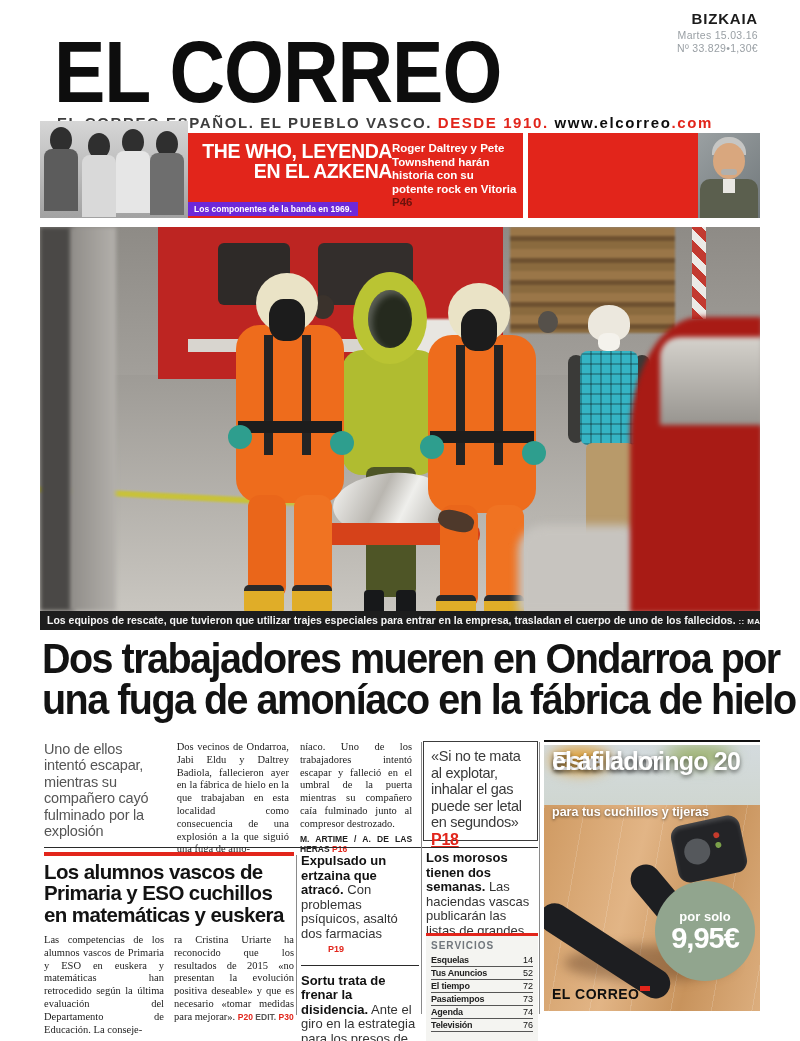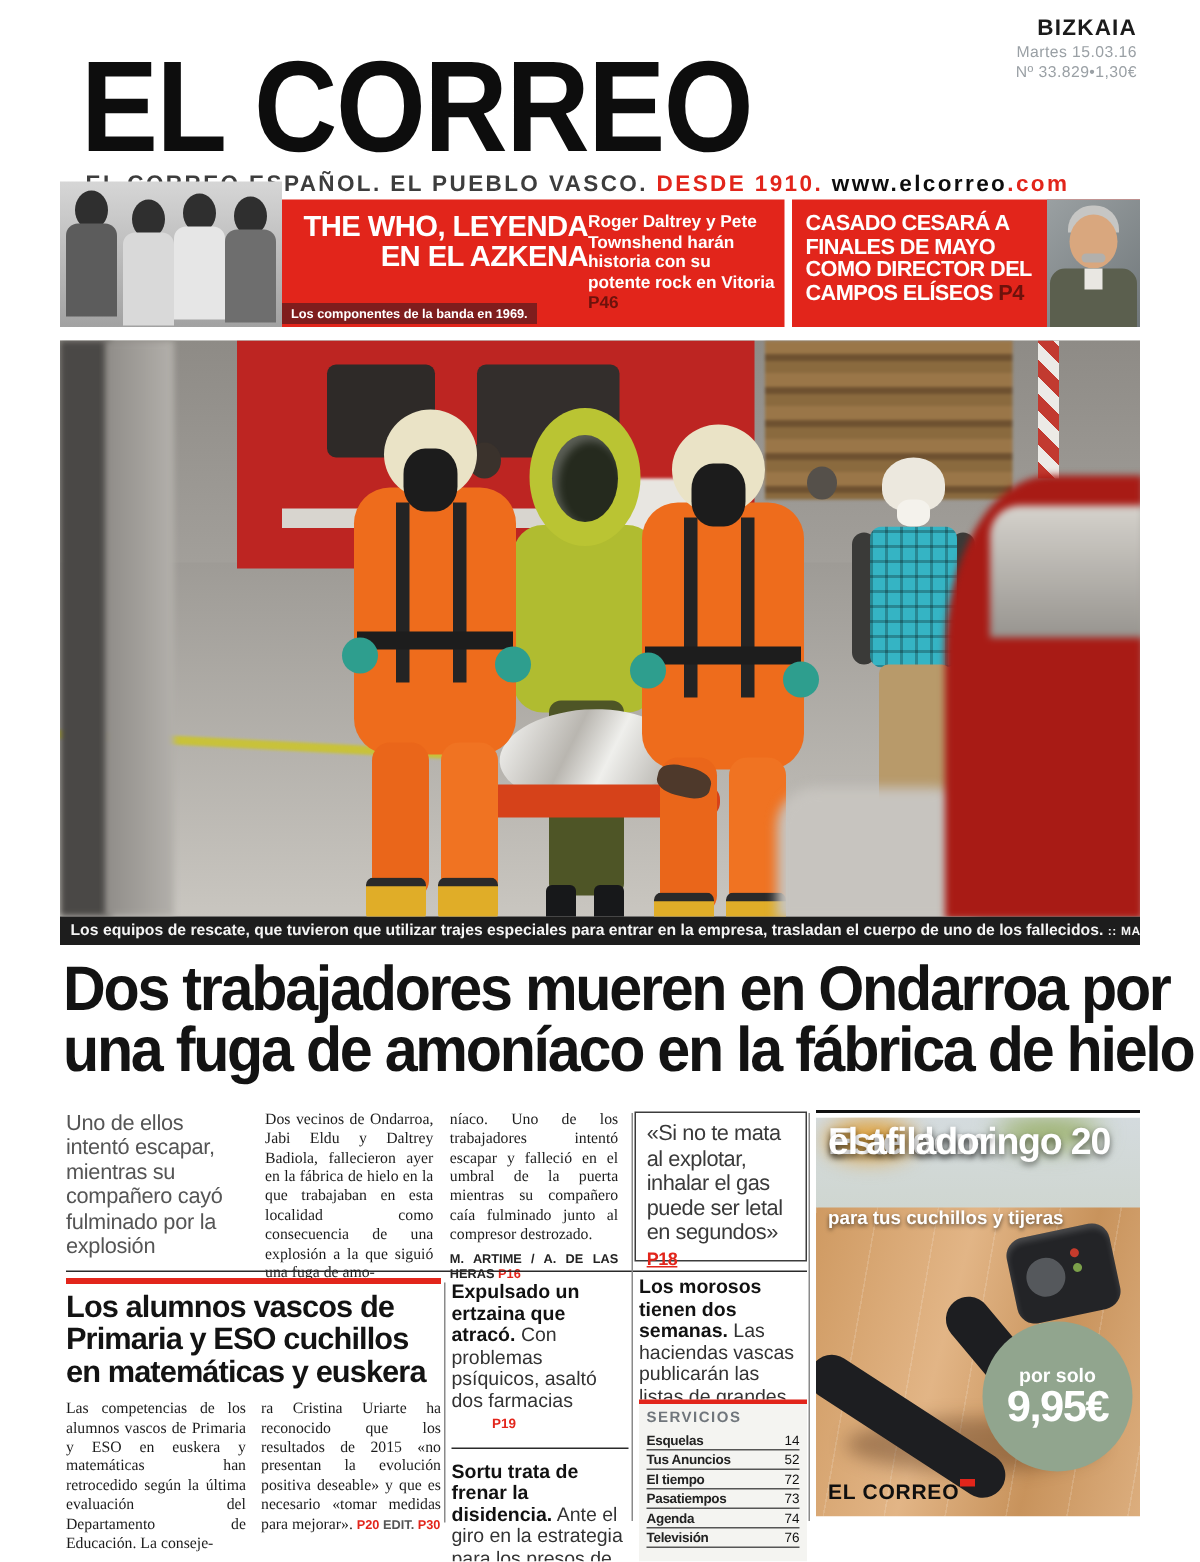--- a/index.html
+++ b/index.html
@@ -23,21 +23,21 @@
   .strip-right{position:relative;flex:1;background:#e2251b;}
   .who-photo{position:absolute;left:0;top:-12px;bottom:0;width:148px;overflow:hidden;
              background:linear-gradient(#d6d6d6,#a2a2a2);}
   .who-photo .p{position:absolute;filter:blur(.4px);}
   .who-head{width:22px;height:26px;border-radius:50%;background:#2f2f2f;}
   .who-body{width:34px;height:62px;border-radius:8px 8px 0 0;}
   .who-hl{position:absolute;left:157px;top:9px;width:195px;color:#fff;font-size:19.5px;font-weight:bold;
           line-height:1.0;letter-spacing:-.4px;text-align:right;}
   .who-deck{position:absolute;left:352px;top:9px;width:126px;color:#fff;font-size:11.5px;font-weight:bold;line-height:1.18;}
   .pg-dark{color:#6d120c;font-weight:bold;}
-  .who-cap{position:absolute;left:148px;bottom:2px;background:#7f1d1d;color:#fff;font-size:8.5px;
+  .who-cap{position:absolute;left:148px;bottom:2px;background:#6d28d9;color:#fff;font-size:8.5px;
            font-weight:bold;padding:2px 6px;white-space:nowrap;}
   .casado-hl{position:absolute;left:9px;top:9px;width:162px;color:#fff;font-size:14.5px;font-weight:bold;
              line-height:1.07;letter-spacing:-.4px;}
   .casado-photo{position:absolute;right:0;top:0;bottom:0;width:62px;overflow:hidden;
                 background:linear-gradient(135deg,#9aa0a2,#70777a);}
   .casado-photo div{position:absolute;}
 
   
   .photo{position:absolute;left:40px;top:227px;width:720px;height:384px;overflow:hidden;background:#a6a39e;}
   .photo div{position:absolute;}
@@ -112,21 +112,21 @@
   
   .lead-hl{position:absolute;left:42px;top:638px;width:740px;font-size:42px;font-weight:bold;color:#131313;
            letter-spacing:-1.6px;line-height:.98;transform:scaleX(.94);transform-origin:left top;white-space:nowrap;}
   .lead-row{position:absolute;left:44px;top:741px;width:494px;display:flex;gap:11px;}
   .lead-sub{width:128px;font-size:14.5px;color:#555;line-height:1.13;letter-spacing:-.2px;}
   .lead-body{width:118px;font-family:"Liberation Serif",serif;font-size:10.5px;line-height:1.22;color:#1c1c1c;text-align:justify;}
   .byline{margin-top:3px;font-family:"Liberation Sans",sans-serif;font-size:8.5px;font-weight:bold;color:#222;}
   .pg-red{color:#e2251b;font-weight:bold;}
   .lead-quote{width:104px;border:1px solid #3c3c3c;padding:6px 7px;height:86px;font-size:14.5px;color:#3a3a3a;
               line-height:1.14;letter-spacing:-.3px;}
-  .lead-quote .pg-red{font-size:12px;text-decoration:underline;}
+  .lead-quote .pg-red{font-size:16px;text-decoration:underline;}
 
   
   .hrule{position:absolute;background:#2a2a2a;height:1px;}
   .vrule{position:absolute;background:#8a8a8a;width:1px;}
 
   
   .edu{position:absolute;left:44px;top:852px;width:250px;}
   .edu .redbar{width:250px;height:4px;background:#e2251b;}
   .edu-hl{margin-top:5px;font-size:20.5px;font-weight:bold;letter-spacing:-.6px;line-height:1.04;color:#131313;}
   .edu-cols{margin-top:9px;display:flex;gap:10px;}
@@ -211,24 +211,20 @@
         <div class="p who-body" style="left:110px;top:32px;background:#6e6e6e;"></div>
       </div>
       <div class="who-hl">THE WHO, LEYENDA EN EL AZKENA</div>
       <div class="who-deck">
         <span>Roger Daltrey y Pete Townshend harán historia con su potente rock en Vitoria</span>
         <span class="pg-dark">P46</span>
       </div>
       <div class="who-cap">Los componentes de la banda en 1969.</div>
     </div>
     <div class="strip-right">
-      <div class="casado-hl">
-        <span>CASADO CESARÁ A FINALES DE MAYO COMO DIRECTOR DEL CAMPOS ELÍSEOS</span>
-        <span class="pg-dark">P4</span>
-      </div>
       <div class="casado-photo">
         <div style="left:14px;top:4px;width:34px;height:18px;border-radius:16px 16px 0 0;background:#c6c6c4;"></div>
         <div style="left:15px;top:10px;width:32px;height:36px;border-radius:50%;background:#d9a77e;"></div>
         <div style="left:23px;top:36px;width:16px;height:6px;border-radius:3px;background:#b2b0ac;"></div>
         <div style="left:2px;top:46px;width:58px;height:39px;border-radius:10px 10px 0 0;background:#5b5f4e;"></div>
         <div style="left:25px;top:46px;width:12px;height:14px;background:#e9e7e2;"></div>
       </div>
     </div>
   </div>
 

